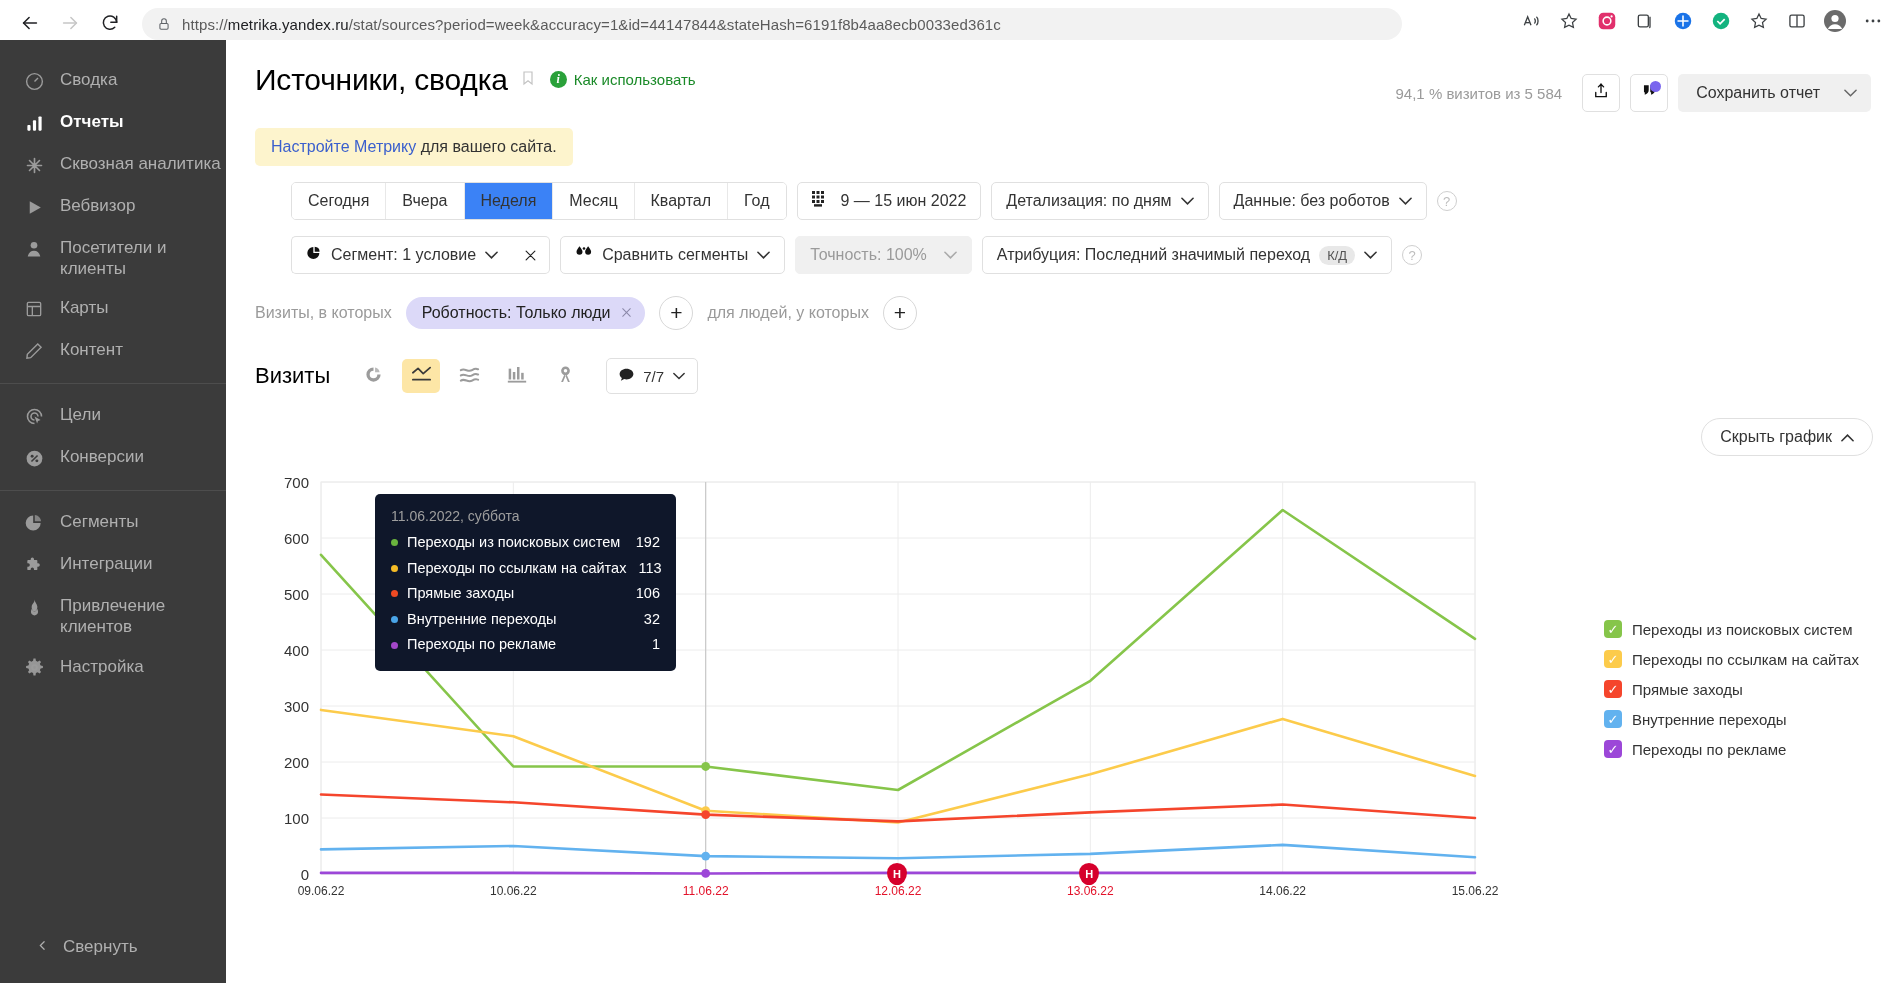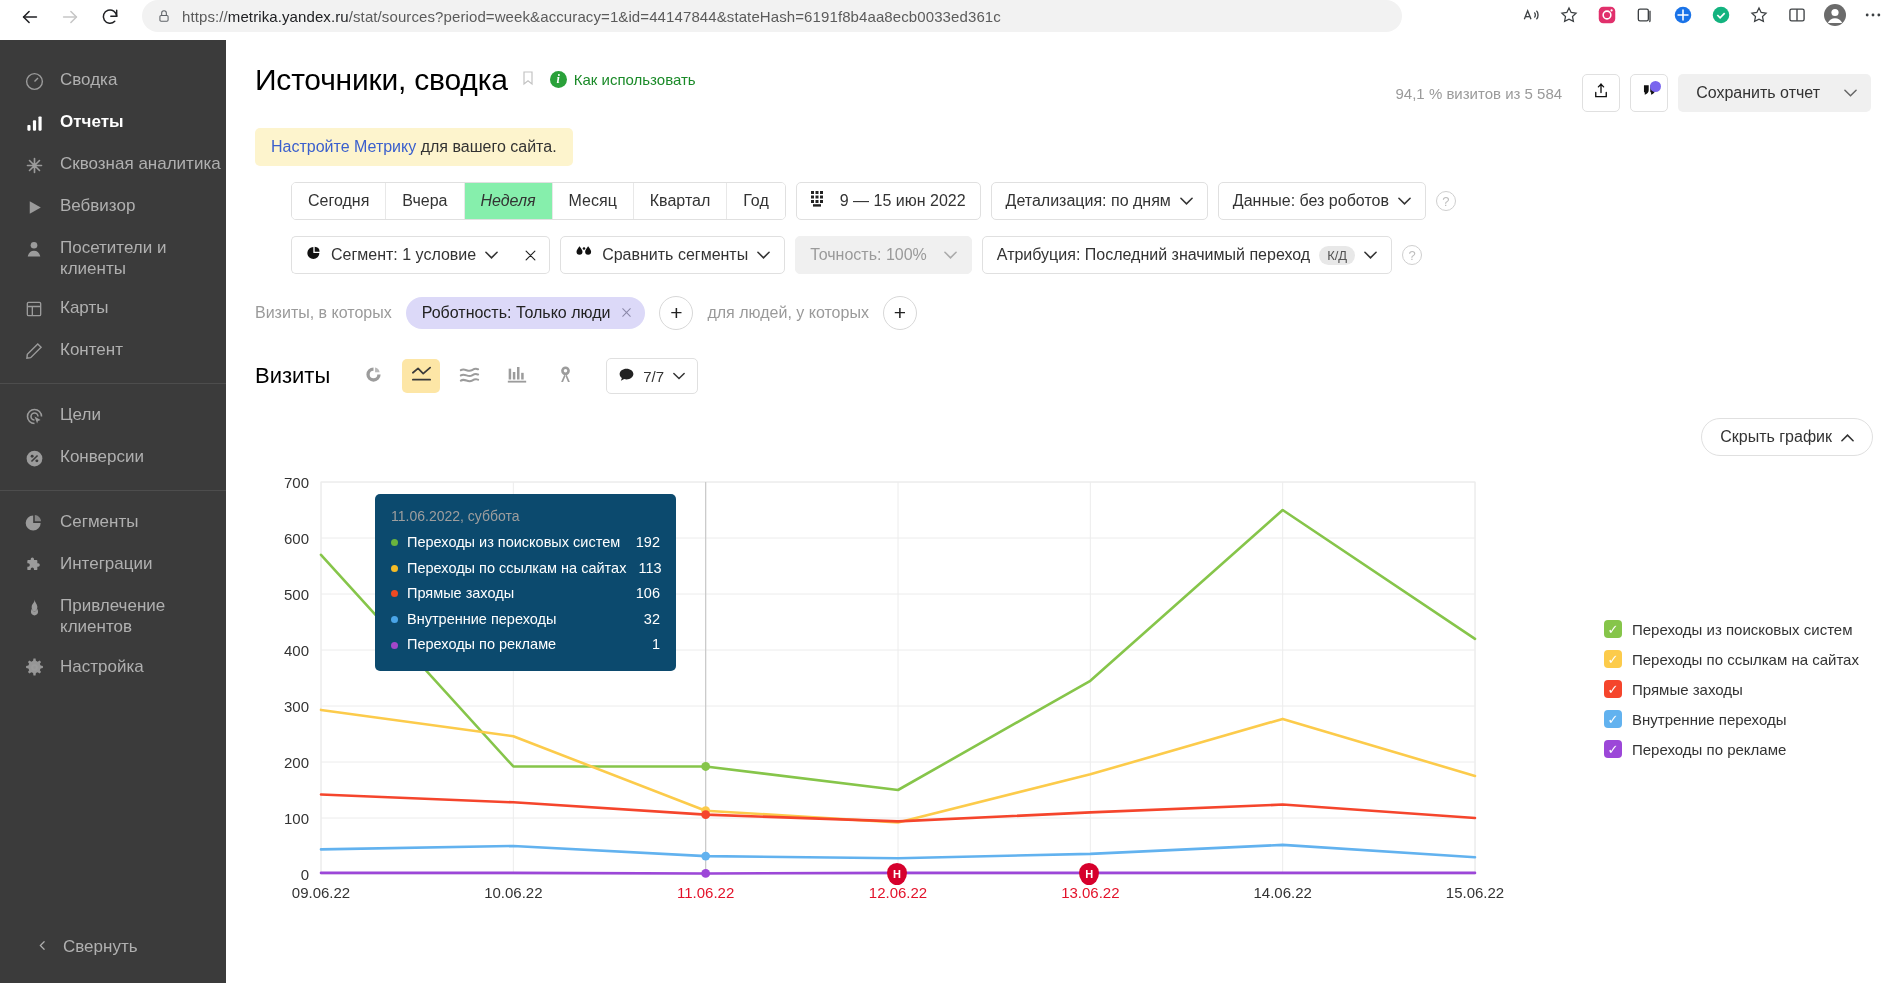--- a/index.html
+++ b/index.html
@@ -10,21 +10,21 @@
     overflow: hidden;
     font-family: "Liberation Sans", sans-serif;
     background: #ffffff;
   }
 
   
   .browser-bar {
     position: absolute; top: 0; left: 0;
     width: 1901px; height: 40px;
     background: #ffffff;
-    display: flex; align-items: flex-start;
+    display: flex; align-items: flex-end;
     padding: 0 10px;
   }
   .nav-btn {
     width: 40px; height: 34px;
     display: flex; align-items: center; justify-content: center;
     border-radius: 4px;
     color: #202124;
     flex: 0 0 auto;
   }
   .nav-btn.disabled { color: #c6c6c6; }
@@ -175,21 +175,21 @@
   }
   .seg-btn {
     padding: 0 16px; height: 100%;
     display: flex; align-items: center;
     font-size: 16px; color: #333;
     border-right: 1px solid #e8e8e8;
     cursor: pointer; background: #fff;
     white-space: nowrap;
   }
   .seg-btn:last-child { border-right: none; }
-  .seg-btn.active { background: #86efac; font-style: italic; }
+  .seg-btn.active { background: #3b82f6; }
 
   .pill {
     height: 38px;
     border: 1px solid #e0e0e0; border-radius: 5px;
     background: #fff;
     display: flex; align-items: center; gap: 9px;
     padding: 0 14px;
     font-size: 16px; color: #333;
     cursor: pointer; white-space: nowrap;
   }
@@ -265,30 +265,30 @@
   .chart-area {
     position: absolute; left: 29px; top: 432px;
     width: 1400px; height: 480px;
   }
   .chart-svg { position: absolute; left: 0; top: 0; }
   .ytick {
     position: absolute; right: 0; font-size: 15px; color: #333;
     transform: translateY(-50%); text-align: right; width: 46px;
   }
   .xtick {
-    position: absolute; font-size: 15px; color: #333;
+    position: absolute; font-size: 12px; color: #333;
     transform: translateX(-50%); white-space: nowrap;
   }
   .xtick.holiday { color: #e3122a; }
 
   .tooltip {
     position: absolute;
     left: 120px; top: 22px;
     width: 301px;
-    background: #0c4a6e;
+    background: #0f172a;
     border-radius: 5px;
     padding: 14px 16px 16px 16px;
     color: #fff;
   }
   .tt-date { font-size: 14px; color: #9e9e9e; margin-bottom: 9px; }
   .tt-row {
     display: flex; align-items: center;
     font-size: 14.5px; margin-bottom: 6px; line-height: 1.35;
   }
   .tt-row:last-child { margin-bottom: 0; }

